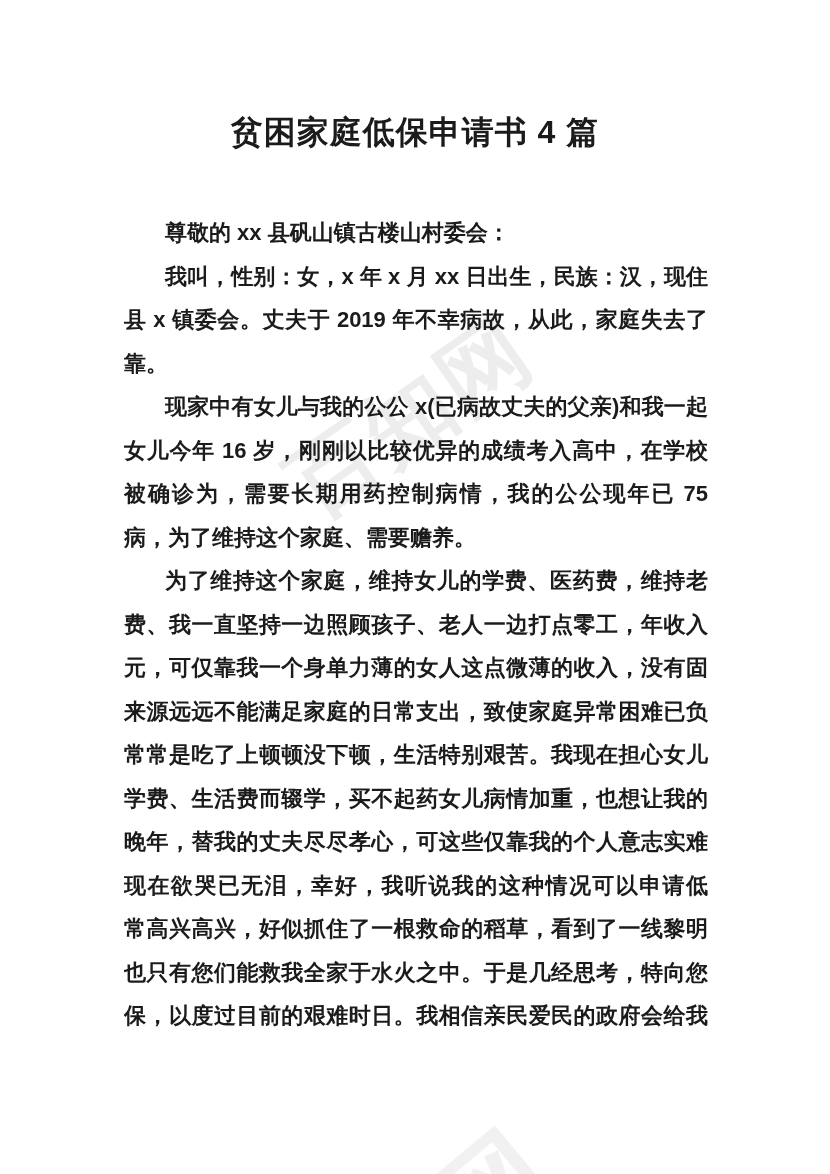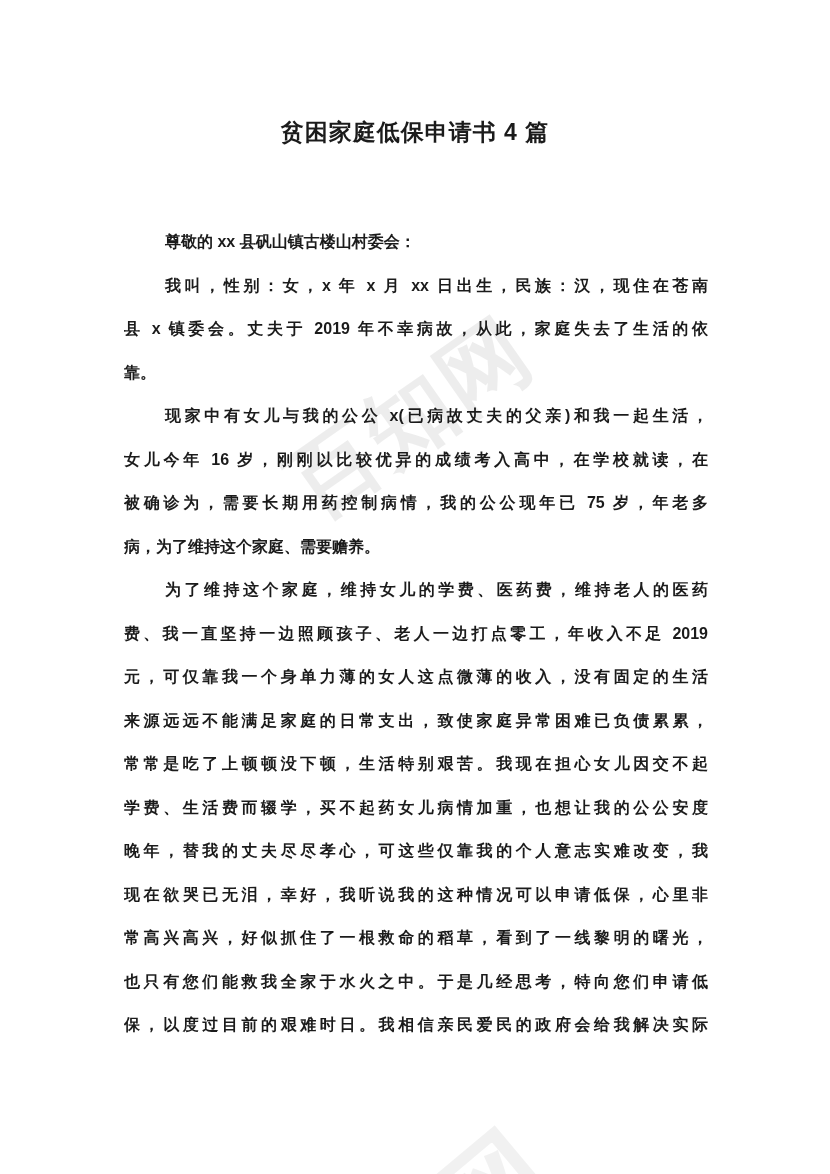--- a/index.html
+++ b/index.html
@@ -15,32 +15,32 @@
     background: #ffffff;
     overflow: hidden;
   }
   .doc-title {
     position: absolute;
     top: 110px;
     left: 0;
     width: 100%;
     margin: 0;
     text-align: center;
-    font-size: 23px;
+    font-size: 32px;
     line-height: 44px;
     font-weight: 700;
     letter-spacing: 1px;
     color: #1b1b1b;
   }
   .doc-body {
     position: absolute;
     left: 124px;
-    top: 220px;
+    top: 211px;
     width: 584px;
-    font-size: 16px;
+    font-size: 22px;
     font-weight: 600;
     color: #1b1b1b;
   }
   .line {
     height: 43.5px;
     line-height: 43.5px;
     overflow: hidden;
     text-align: left;
     white-space: normal;
   }

